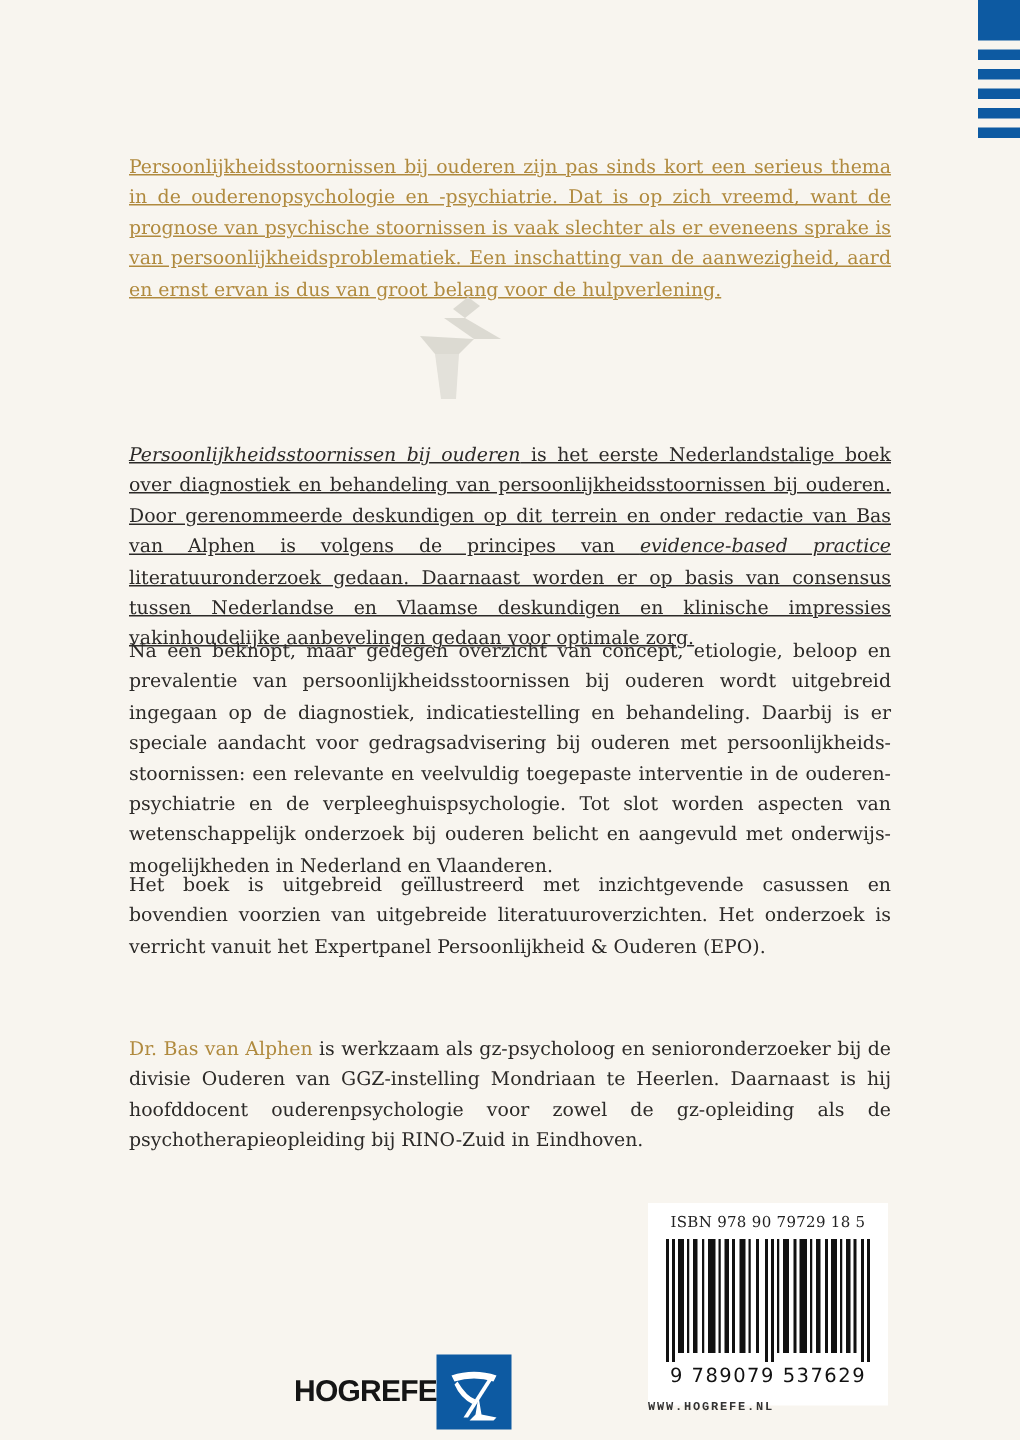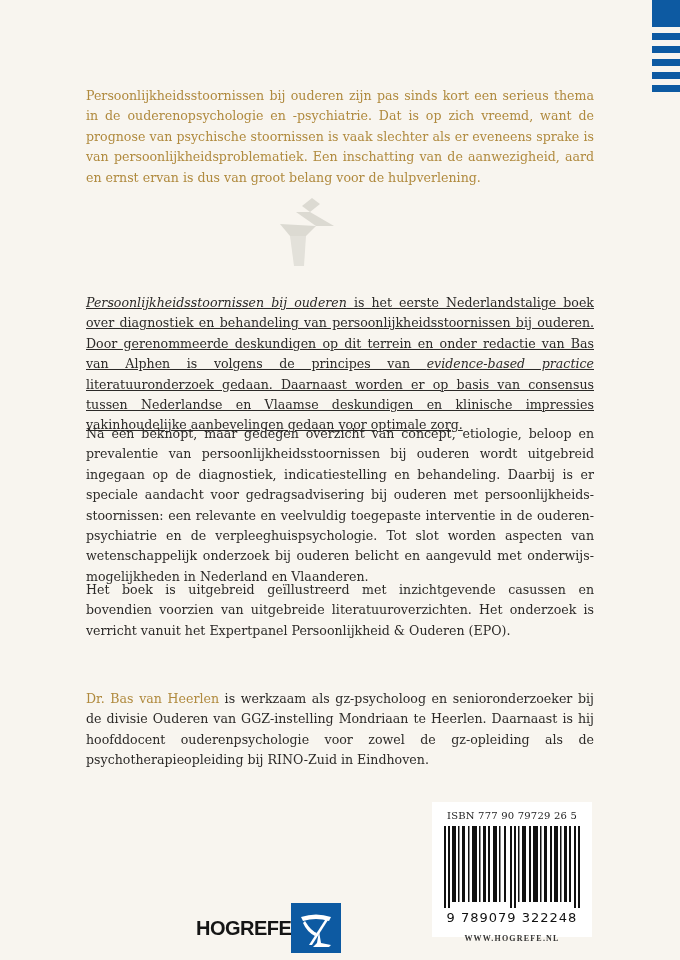--- a/index.html
+++ b/index.html
@@ -11,42 +11,42 @@
   }
   .blue-bar { position: absolute; left: 652px; top: 0; width: 28px; height: 96px; }
   .blue-bar .block { position: absolute; left: 0; top: 0; width: 28px; height: 27px; background: #0d5aa2; }
   .blue-bar .stripe { position: absolute; left: 0; width: 28px; height: 7px; background: #0d5aa2; }
 
   .text-block {
     position: absolute; left: 86px; width: 508px;
     font-size: 12.6px; line-height: 20.4px; color: #2c2a28;
     text-align: justify;
   }
-  .intro { top: 86px; color: #b08a3e; }
+  .intro { top: 101px; color: #b08a3e; text-decoration: underline; }
   .para p { margin: 0; }
   .p1 { top: 293px; text-decoration: underline; }
   .p2 { top: 424px; }
   .p3 { top: 580px; }
   .p4 { top: 689px; }
   .gold { color: #b08a3e; }
   em { font-style: italic; }
 
   .ornament { position: absolute; left: 240px; top: 196px; width: 120px; height: 70px; }
 
   .barcode-box {
     position: absolute; left: 432px; top: 802px; width: 160px; height: 135px;
     background: #ffffff;
   }
   .isbn-top { position: absolute; left: 0; right: 0; top: 8px; text-align: center;
     font-size: 10px; color: #222; letter-spacing: 0.2px; }
   .bars { position: absolute; left: 12px; top: 24px; width: 136px; height: 82px; }
   .isbn-digits { position: absolute; left: 0; right: 0; top: 108px; text-align: center;
     font-family: "DejaVu Sans", sans-serif; font-size: 13px; color: #111; letter-spacing: 1px; }
-  .website { position: absolute; left: 432px; top: 934px; width: 160px; text-align: center;
-    font-family: Liberation Serif, serif; font-weight: bold; font-size: 8px;
+  .website { position: absolute; left: 432px; top: 934px; width: 160px; 
+    font-family: Liberation Mono, monospace; font-weight: bold; font-size: 8px;
     color: #333; letter-spacing: 1.2px; }
 
   .publisher { position: absolute; left: 196px; top: 903px; height: 50px; display: flex; align-items: center; }
   .publisher-name { font-family: "Liberation Sans", sans-serif; font-weight: bold;
     font-size: 20px; letter-spacing: -0.5px; color: #151515; }
   .publisher-logo { width: 50px; height: 50px; background: #0d5aa2; position: relative; }
 </style>
 </head>
 <body>
 
@@ -74,25 +74,25 @@
 
 <div class="text-block para p2">
   <p>Na een beknopt, maar gedegen overzicht van concept, etiologie, beloop en prevalentie van persoonlijkheidsstoornissen bij ouderen wordt uitgebreid ingegaan op de diagnostiek, indicatiestelling en behandeling. Daarbij is er speciale aandacht voor gedragsadvisering bij ouderen met persoonlijkheids-stoornissen: een relevante en veelvuldig toegepaste interventie in de ouderen-psychiatrie en de verpleeghuispsychologie. Tot slot worden aspecten van wetenschappelijk onderzoek bij ouderen belicht en aangevuld met onderwijs-mogelijkheden in Nederland en Vlaanderen.</p>
 </div>
 
 <div class="text-block para p3">
   <p>Het boek is uitgebreid geïllustreerd met inzichtgevende casussen en bovendien voorzien van uitgebreide literatuuroverzichten. Het onderzoek is verricht vanuit het Expertpanel Persoonlijkheid &amp; Ouderen (EPO).</p>
 </div>
 
 <div class="text-block para p4">
-  <p><span class="gold">Dr. Bas van Heerlen</span><span> is werkzaam als gz-psycholoog en senioronderzoeker bij de divisie Ouderen van GGZ-instelling Mondriaan te Heerlen. Daarnaast is hij hoofddocent ouderenpsychologie voor zowel de gz-opleiding als de psychotherapieopleiding bij RINO-Zuid in Eindhoven.</span></p>
+  <p><span class="gold">Dr. Bas van Alphen</span><span> is werkzaam als gz-psycholoog en senioronderzoeker bij de divisie Ouderen van GGZ-instelling Mondriaan te Heerlen. Daarnaast is hij hoofddocent ouderenpsychologie voor zowel de gz-opleiding als de psychotherapieopleiding bij RINO-Zuid in Eindhoven.</span></p>
 </div>
 
 <div class="barcode-box">
-  <div class="isbn-top">ISBN 777 90 79729 26 5</div>
+  <div class="isbn-top">ISBN 978 90 79729 18 5</div>
   <svg class="bars" viewBox="0 0 136 82" preserveAspectRatio="none">
     <g fill="#111">
       <rect x="0" y="0" width="2" height="82"></rect>
         <rect x="4" y="0" width="2" height="82"></rect>
       <rect x="8" y="0" width="4" height="76"></rect>
         <rect x="14" y="0" width="1.5" height="76"></rect>
       <rect x="18" y="0" width="3" height="76"></rect>
         <rect x="24" y="0" width="1.5" height="76"></rect>
       <rect x="28" y="0" width="5" height="76"></rect>
         <rect x="35" y="0" width="1.5" height="76"></rect>
@@ -111,21 +111,21 @@
         <rect x="100" y="0" width="3" height="76"></rect>
       <rect x="106" y="0" width="2" height="76"></rect>
         <rect x="110" y="0" width="4" height="76"></rect>
       <rect x="116" y="0" width="1.5" height="76"></rect>
         <rect x="120" y="0" width="3" height="76"></rect>
       <rect x="125" y="0" width="2" height="76"></rect>
       <rect x="130" y="0" width="2" height="82"></rect>
         <rect x="134" y="0" width="2" height="82"></rect>
     </g>
   </svg>
-  <div class="isbn-digits">9 789079 322248</div>
+  <div class="isbn-digits">9 789079 537629</div>
 </div>
 <div class="website">WWW.HOGREFE.NL</div>
 
 <div class="publisher">
   <span class="publisher-name">HOGREFE</span>
   <div class="publisher-logo">
     <svg width="50" height="50" viewBox="0 0 50 50">
       <path d="M10 14 Q25 9 40 14 L38 18 Q25 14 12 18 Z" fill="#ffffff"></path>
       <path d="M14 18 Q20 28 26 30 L24 33 Q16 29 12 20 Z" fill="#ffffff"></path>
       <path d="M34 17 L18 42 L21 42 L37 17 Z" fill="#ffffff"></path>

